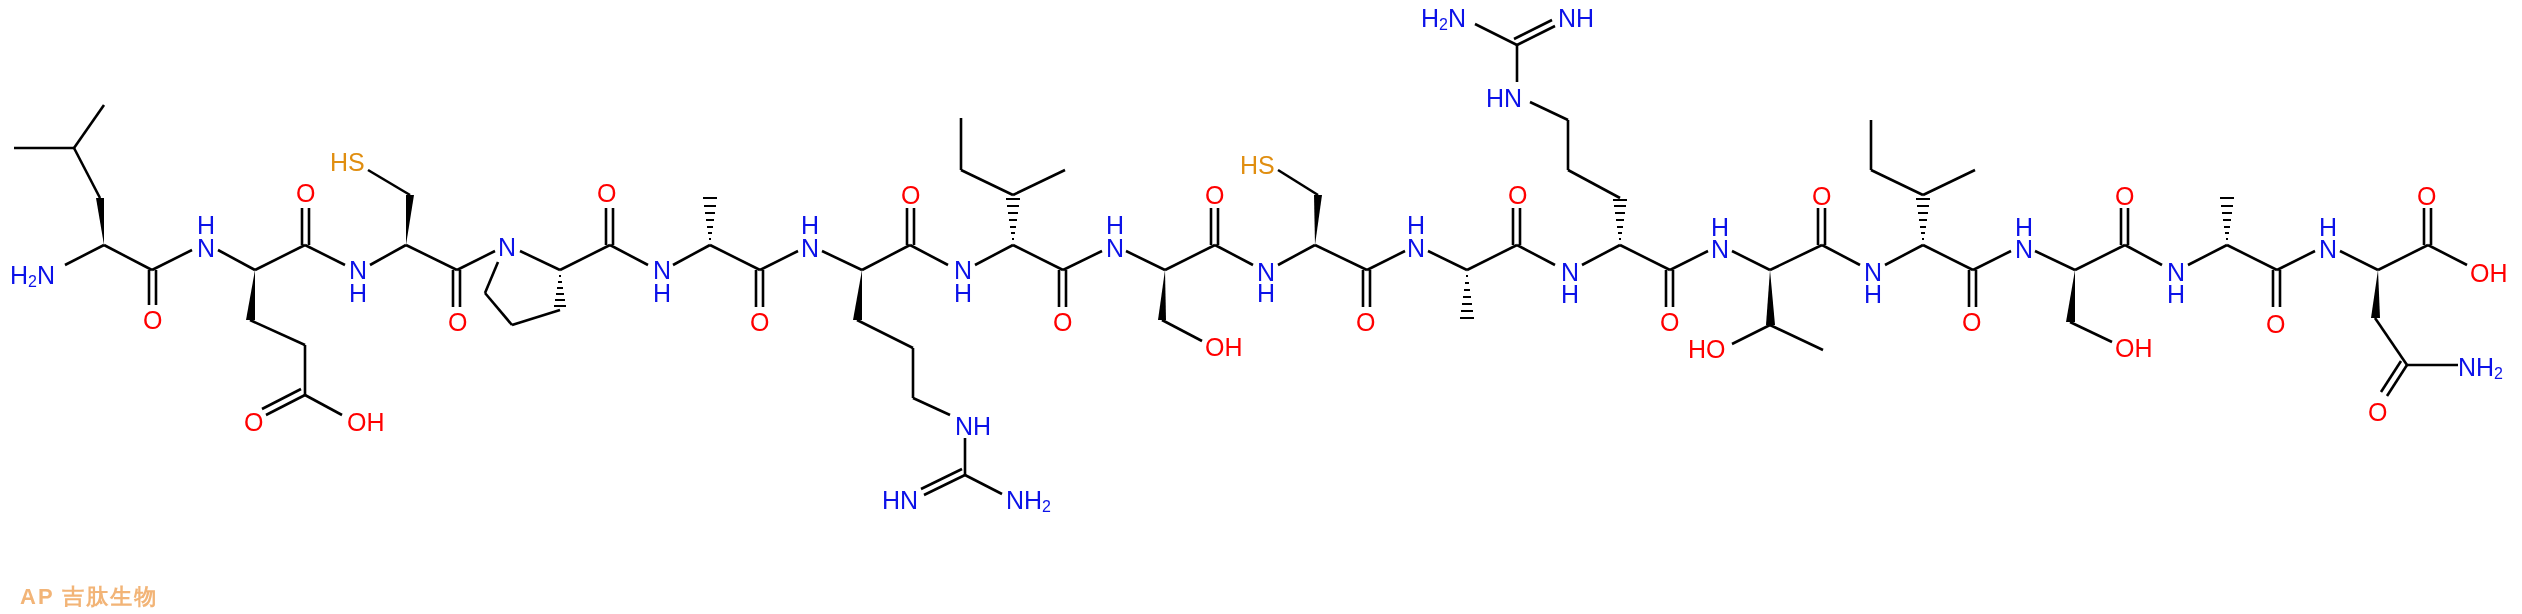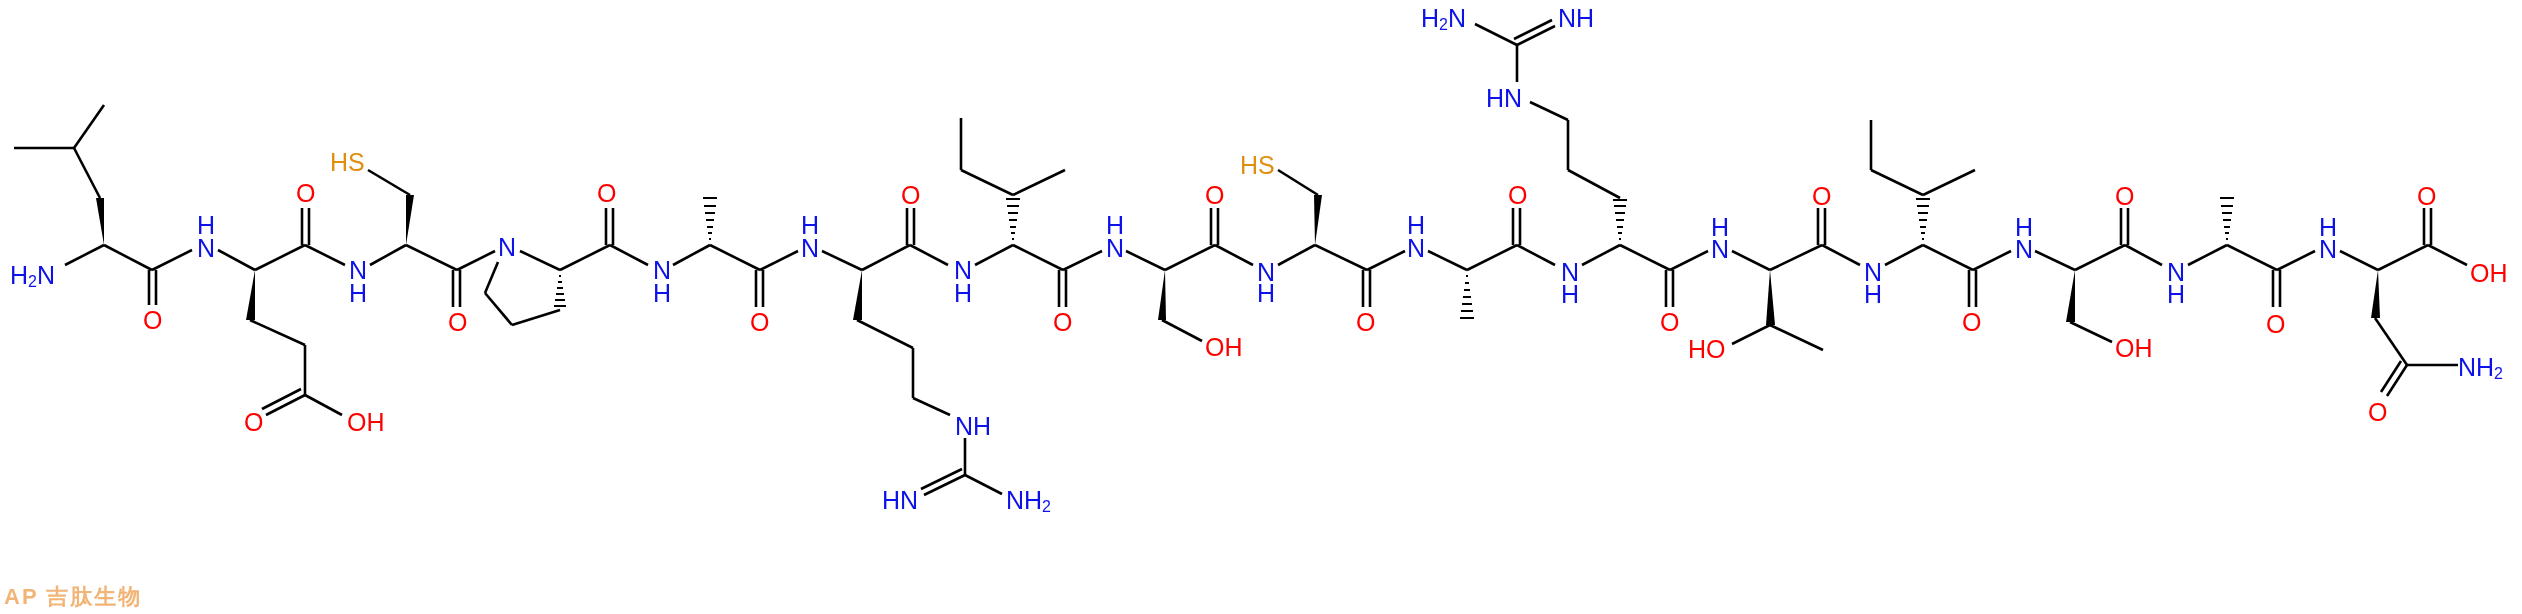--- a/index.html
+++ b/index.html
@@ -6,21 +6,21 @@
   body { width: 2522px; height: 614px; overflow: hidden; position: relative; }
   #mol { position: absolute; left: 0; top: 0; }
   .bond { stroke: #000000; stroke-width: 2.6; fill: none; stroke-linecap: butt; }
   .wedge { fill: #000000; }
   .hash { stroke: #000000; stroke-width: 2; }
   .lbl { font-family: "Liberation Sans", sans-serif; font-size: 25px; dominant-baseline: central; }
   .sub { font-size: 16px; }
   .N { fill: #0c12e8; }
   .O { fill: #ff0000; }
   .S { fill: #e08e10; }
-  .watermark { position: absolute; left: 4px; bottom: 2px; color: #f0a860; font-family: "Liberation Sans", sans-serif; font-size: 22px; font-weight: bold; letter-spacing: 2px; opacity: 0.85; }
+  .watermark { position: absolute; left: 20px; bottom: 2px; color: #f0a860; font-family: "Liberation Sans", sans-serif; font-size: 22px; font-weight: bold; letter-spacing: 2px; opacity: 0.85; }
 </style>
 </head>
 <body>
 
 <svg id="mol" width="2522" height="614" viewBox="0 0 2522 614" xmlns="http://www.w3.org/2000/svg">
 
   <g>
 
     <line class="bond" x1="14" y1="148" x2="74" y2="148"></line>
     <line class="bond" x1="74" y1="148" x2="104" y2="105"></line>

